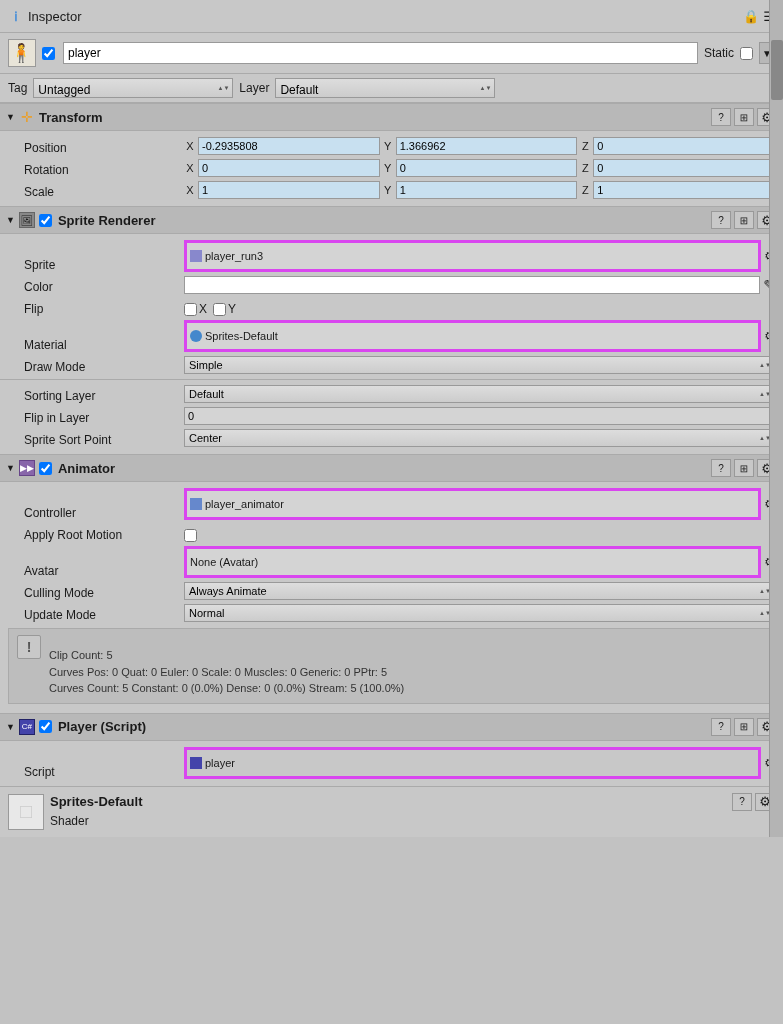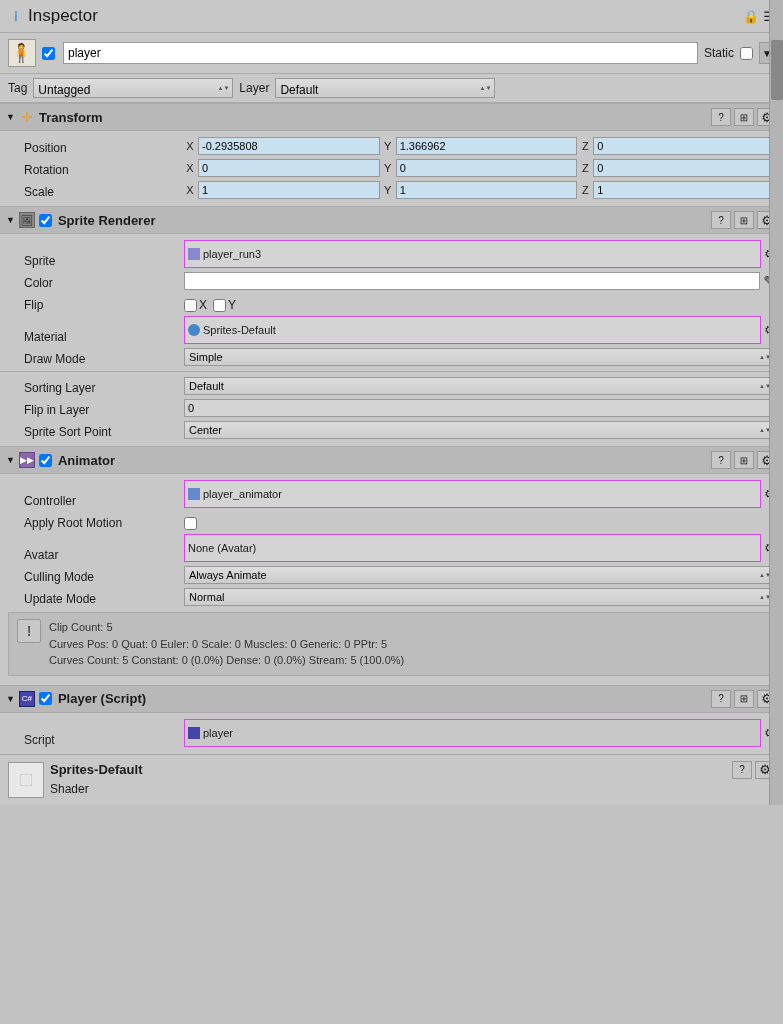--- a/index.html
+++ b/index.html
@@ -29,21 +29,21 @@
       height: 16px;
       margin-right: 4px;
       display: inline-flex;
       align-items: center;
       justify-content: center;
       color: #4a90d9;
       font-weight: bold;
       font-size: 13px;
     }
     .title-bar-text {
-      font-size: 17px;
+      font-size: 13px;
       font-weight: 500;
     }
     .title-bar-actions {
       margin-left: auto;
       display: flex;
       align-items: center;
       gap: 4px;
     }
     
     .object-header {
@@ -220,21 +220,21 @@
       height: 18px;
       border: 1px solid #999;
       background: #d4d4d4;
       padding: 1px 3px;
       font-size: 11px;
     }
     
     .obj-field {
       flex: 1;
       height: 18px;
-      border: 1px solid #d946ef;
+      border: 3px solid #d946ef;
       background: #d4d4d4;
       padding: 13px 3px;
       font-size: 11px;
       display: flex;
       align-items: center;
       gap: 3px;
     }
     .obj-icon-small {
       width: 12px;
       height: 12px;
@@ -679,21 +679,21 @@
                 <option>Normal</option>
                 <option>Animate Physics</option>
                 <option>Unscaled Time</option>
               </select>
             </div>
           </div>
         </div>
 
         <div class="info-box">
           <div class="info-icon">!</div>
-          <div class="info-text" style="white-space: pre-line;">Clip Count: 5
+          <div class="info-text" style="white-space: pre-line; margin-top: 12px;">Clip Count: 5
 Curves Pos: 0 Quat: 0 Euler: 0 Scale: 0 Muscles: 0 Generic: 0 PPtr: 5
 Curves Count: 5 Constant: 0 (0.0%) Dense: 0 (0.0%) Stream: 5 (100.0%)</div>
         </div>
       </div>
     </div>
 
     <div class="component-section">
       <div class="component-header">
         <span class="component-collapse-arrow">▼</span>
         <span style="width:16px;height:16px;background:#4444aa;display:inline-flex;align-items:center;justify-content:center;font-size:8px;color:white;border:1px solid #222266;">C#</span>

